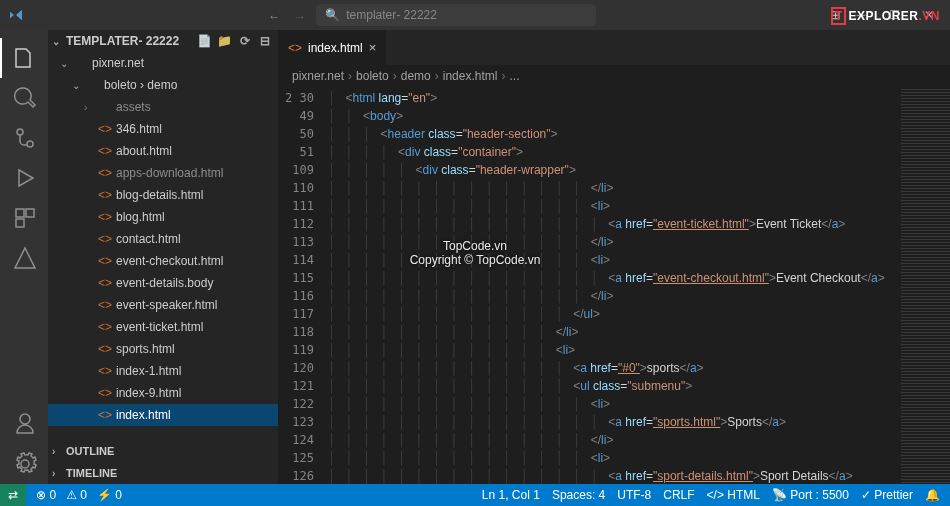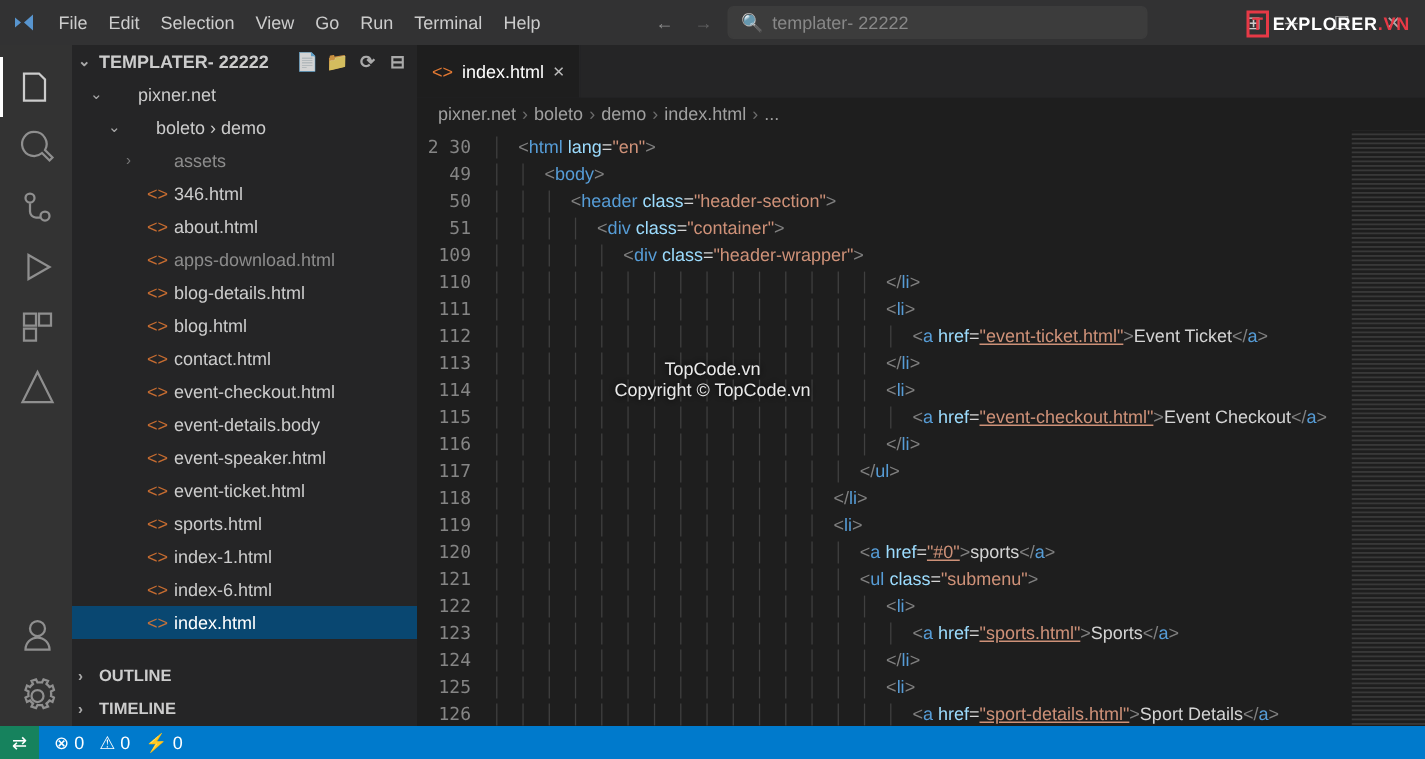--- a/index.html
+++ b/index.html
@@ -53,21 +53,20 @@
 </style>
 </head>
 <body>
 
 <div class="titlebar">
   <span style="margin-right:6px;opacity:.9">
     <svg width="16" height="16" viewBox="0 0 24 24">
         <path fill="#5da0e0" d="M3 17l6-5-6-5v10zm18 3V4l-9 8 9 8z"></path>
       </svg>
   </span>
-  <span id="menu-host"><span class="menu-item">File</span><span class="menu-item">Edit</span><span class="menu-item">Selection</span><span class="menu-item">View</span><span class="menu-item">Go</span><span class="menu-item">Run</span><span class="menu-item">Terminal</span><span class="menu-item">Help</span></span>
   <div class="center">
     <span class="nav-arrow">←</span>
     <span class="nav-arrow" style="opacity:.3">→</span>
     <div class="search">
       <span style="margin-right:6px">🔍</span>
       <span>templater- 22222</span>
     </div>
   </div>
   <div class="right">
     <span>⊞</span>
@@ -210,21 +209,21 @@
           <span>sports.html</span>
         </div>
         <div class="tree-row" style="padding-left: 36px;">
           <span class="chev"></span>
           <span class="ficon" style="color:#e37933">&lt;&gt;</span>
           <span>index-1.html</span>
         </div>
         <div class="tree-row" style="padding-left: 36px;">
           <span class="chev"></span>
           <span class="ficon" style="color:#e37933">&lt;&gt;</span>
-          <span>index-6.html</span>
+          <span>index-9.html</span>
         </div>
         <div class="tree-row selected" style="padding-left: 36px;">
           <span class="chev"></span>
           <span class="ficon" style="color:#e37933">&lt;&gt;</span>
           <span>index.html</span>
         </div>
       </div>
     <div id="collapsed">
         <div class="sb-coll"><span class="chev">›</span> OUTLINE</div>
         <div class="sb-coll"><span class="chev">›</span> TIMELINE</div>
@@ -333,20 +332,30 @@
 </div>
 
 <div class="statusbar">
   <div class="sb-l">
     <span class="remote">⇄</span>
     <span>⊗ 0</span>
     <span>⚠ 0</span>
     <span>⚡ 0</span>
   </div>
   <div class="grow"></div>
+  <div class="sb-r">
+    <span>Ln 1, Col 1</span>
+    <span>Spaces: 4</span>
+    <span>UTF-8</span>
+    <span>CRLF</span>
+    <span>&lt;/&gt; <span>HTML</span></span>
+    <span>📡 <span>Port : 5500</span></span>
+    <span>✓ Prettier</span>
+    <span>🔔</span>
+  </div>
 </div>
 
 <div class="logo">
   <span class="box">T</span><span>EXPLORER</span><span class="red">.VN</span>
 </div>
 <div class="watermark">
   <div>TopCode.vn</div>
   <div>Copyright © TopCode.vn</div>
 </div>
 

